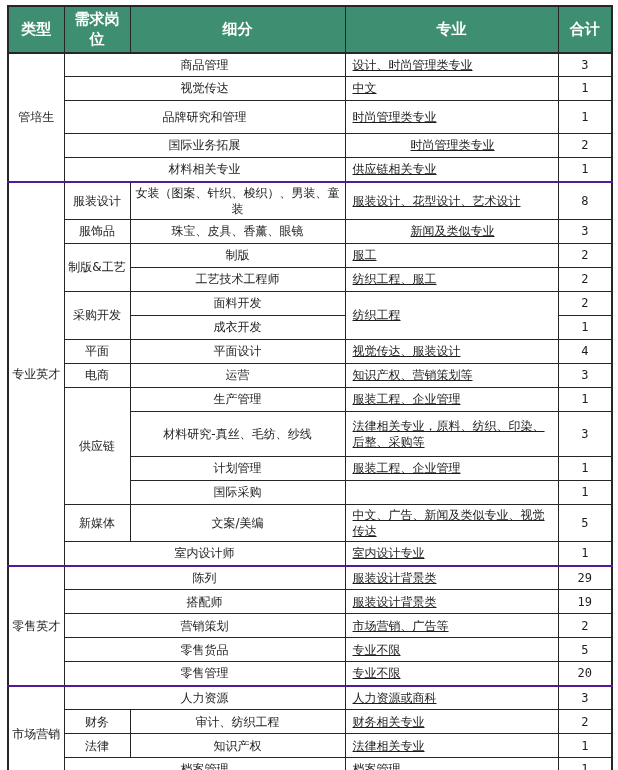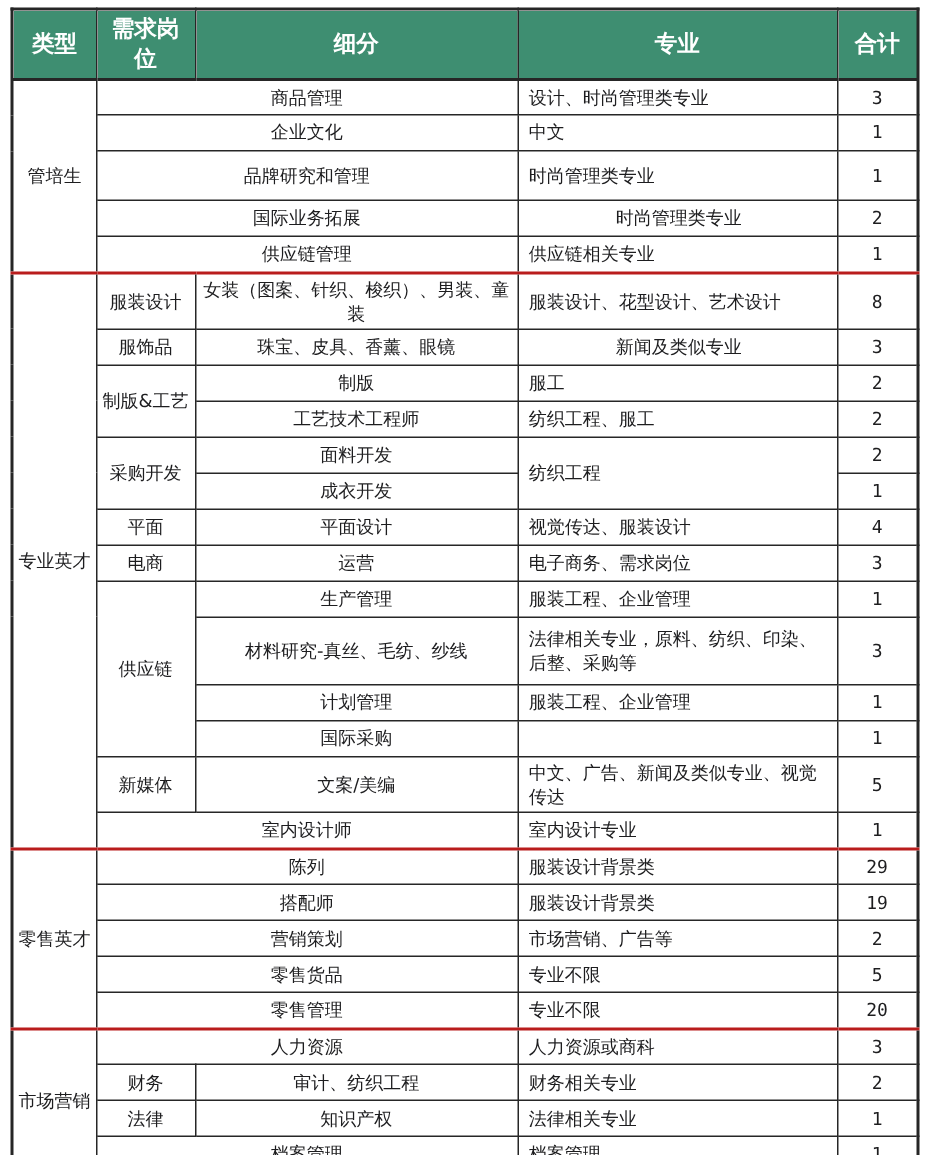--- a/index.html
+++ b/index.html
@@ -28,22 +28,22 @@
   }
   th {
     background: #3E8E71;
     color: #ffffff;
     font-weight: bold;
     font-size: 15px;
     height: 25px;
     border-bottom: 2px solid #262626;
   }
   tr { height: 24px; }
-  tr.section-start td { border-top: 2px solid #b91c1c; }
-  td.cell-major { text-align: left; padding-left: 7px; padding-right: 5px; }
+  tr.section-start td { border-top: 2px solid #4c1d95; }
+  td.cell-major { text-align: left; padding-left: 7px; padding-right: 5px; text-decoration: underline; }
   td.align-center { text-align: center; }
   td.bold { font-weight: bold; }
   td.cell-footer { font-weight: bold; }
   td.cell-total { font-family: "DejaVu Sans Mono", "Liberation Mono", "DejaVu Sans", sans-serif; font-size: 12px; }
 </style>
 </head>
 <body>
 
 <div class="table-wrap">
   <table class="recruit-table">
@@ -64,36 +64,36 @@
       </tr>
     </thead>
     <tbody id="table-body">
         <tr class="section-start">
           <td rowspan="5" class="cell-type">管培生</td>
           <td colspan="2" class="cell-position">商品管理</td>
           <td class="cell-major">设计、时尚管理类专业</td>
           <td class="cell-total">3</td>
         </tr>
         <tr>
-          <td colspan="2" class="cell-position">企业文化</td>
+          <td colspan="2" class="cell-position">视觉传达</td>
           <td class="cell-major">中文</td>
           <td class="cell-total">1</td>
         </tr>
         <tr style="height: 33px;">
           <td colspan="2" class="cell-position">品牌研究和管理</td>
           <td class="cell-major">时尚管理类专业</td>
           <td class="cell-total">1</td>
         </tr>
         <tr>
           <td colspan="2" class="cell-position">国际业务拓展</td>
           <td class="cell-major align-center">时尚管理类专业</td>
           <td class="cell-total">2</td>
         </tr>
         <tr>
-          <td colspan="2" class="cell-position">供应链管理</td>
+          <td colspan="2" class="cell-position">材料相关专业</td>
           <td class="cell-major">供应链相关专业</td>
           <td class="cell-total">1</td>
         </tr>
         <tr class="section-start" style="height: 31px;">
           <td rowspan="14" class="cell-type">专业英才</td>
           <td class="cell-position">服装设计</td>
           <td class="cell-detail">女装（图案、针织、梭织）、男装、童装</td>
           <td class="cell-major">服装设计、花型设计、艺术设计</td>
           <td class="cell-total">8</td>
         </tr>
@@ -126,21 +126,21 @@
         </tr>
         <tr>
           <td class="cell-position">平面</td>
           <td class="cell-detail">平面设计</td>
           <td class="cell-major">视觉传达、服装设计</td>
           <td class="cell-total">4</td>
         </tr>
         <tr>
           <td class="cell-position">电商</td>
           <td class="cell-detail">运营</td>
-          <td class="cell-major">电子商务、需求岗位</td>
+          <td class="cell-major">知识产权、营销策划等</td>
           <td class="cell-total">3</td>
         </tr>
         <tr>
           <td rowspan="4" class="cell-position">供应链</td>
           <td class="cell-detail">生产管理</td>
           <td class="cell-major">服装工程、企业管理</td>
           <td class="cell-total">1</td>
         </tr>
         <tr style="height: 45px; padding-left: 28px;">
           <td class="cell-detail">材料研究-真丝、毛纺、纱线</td>

